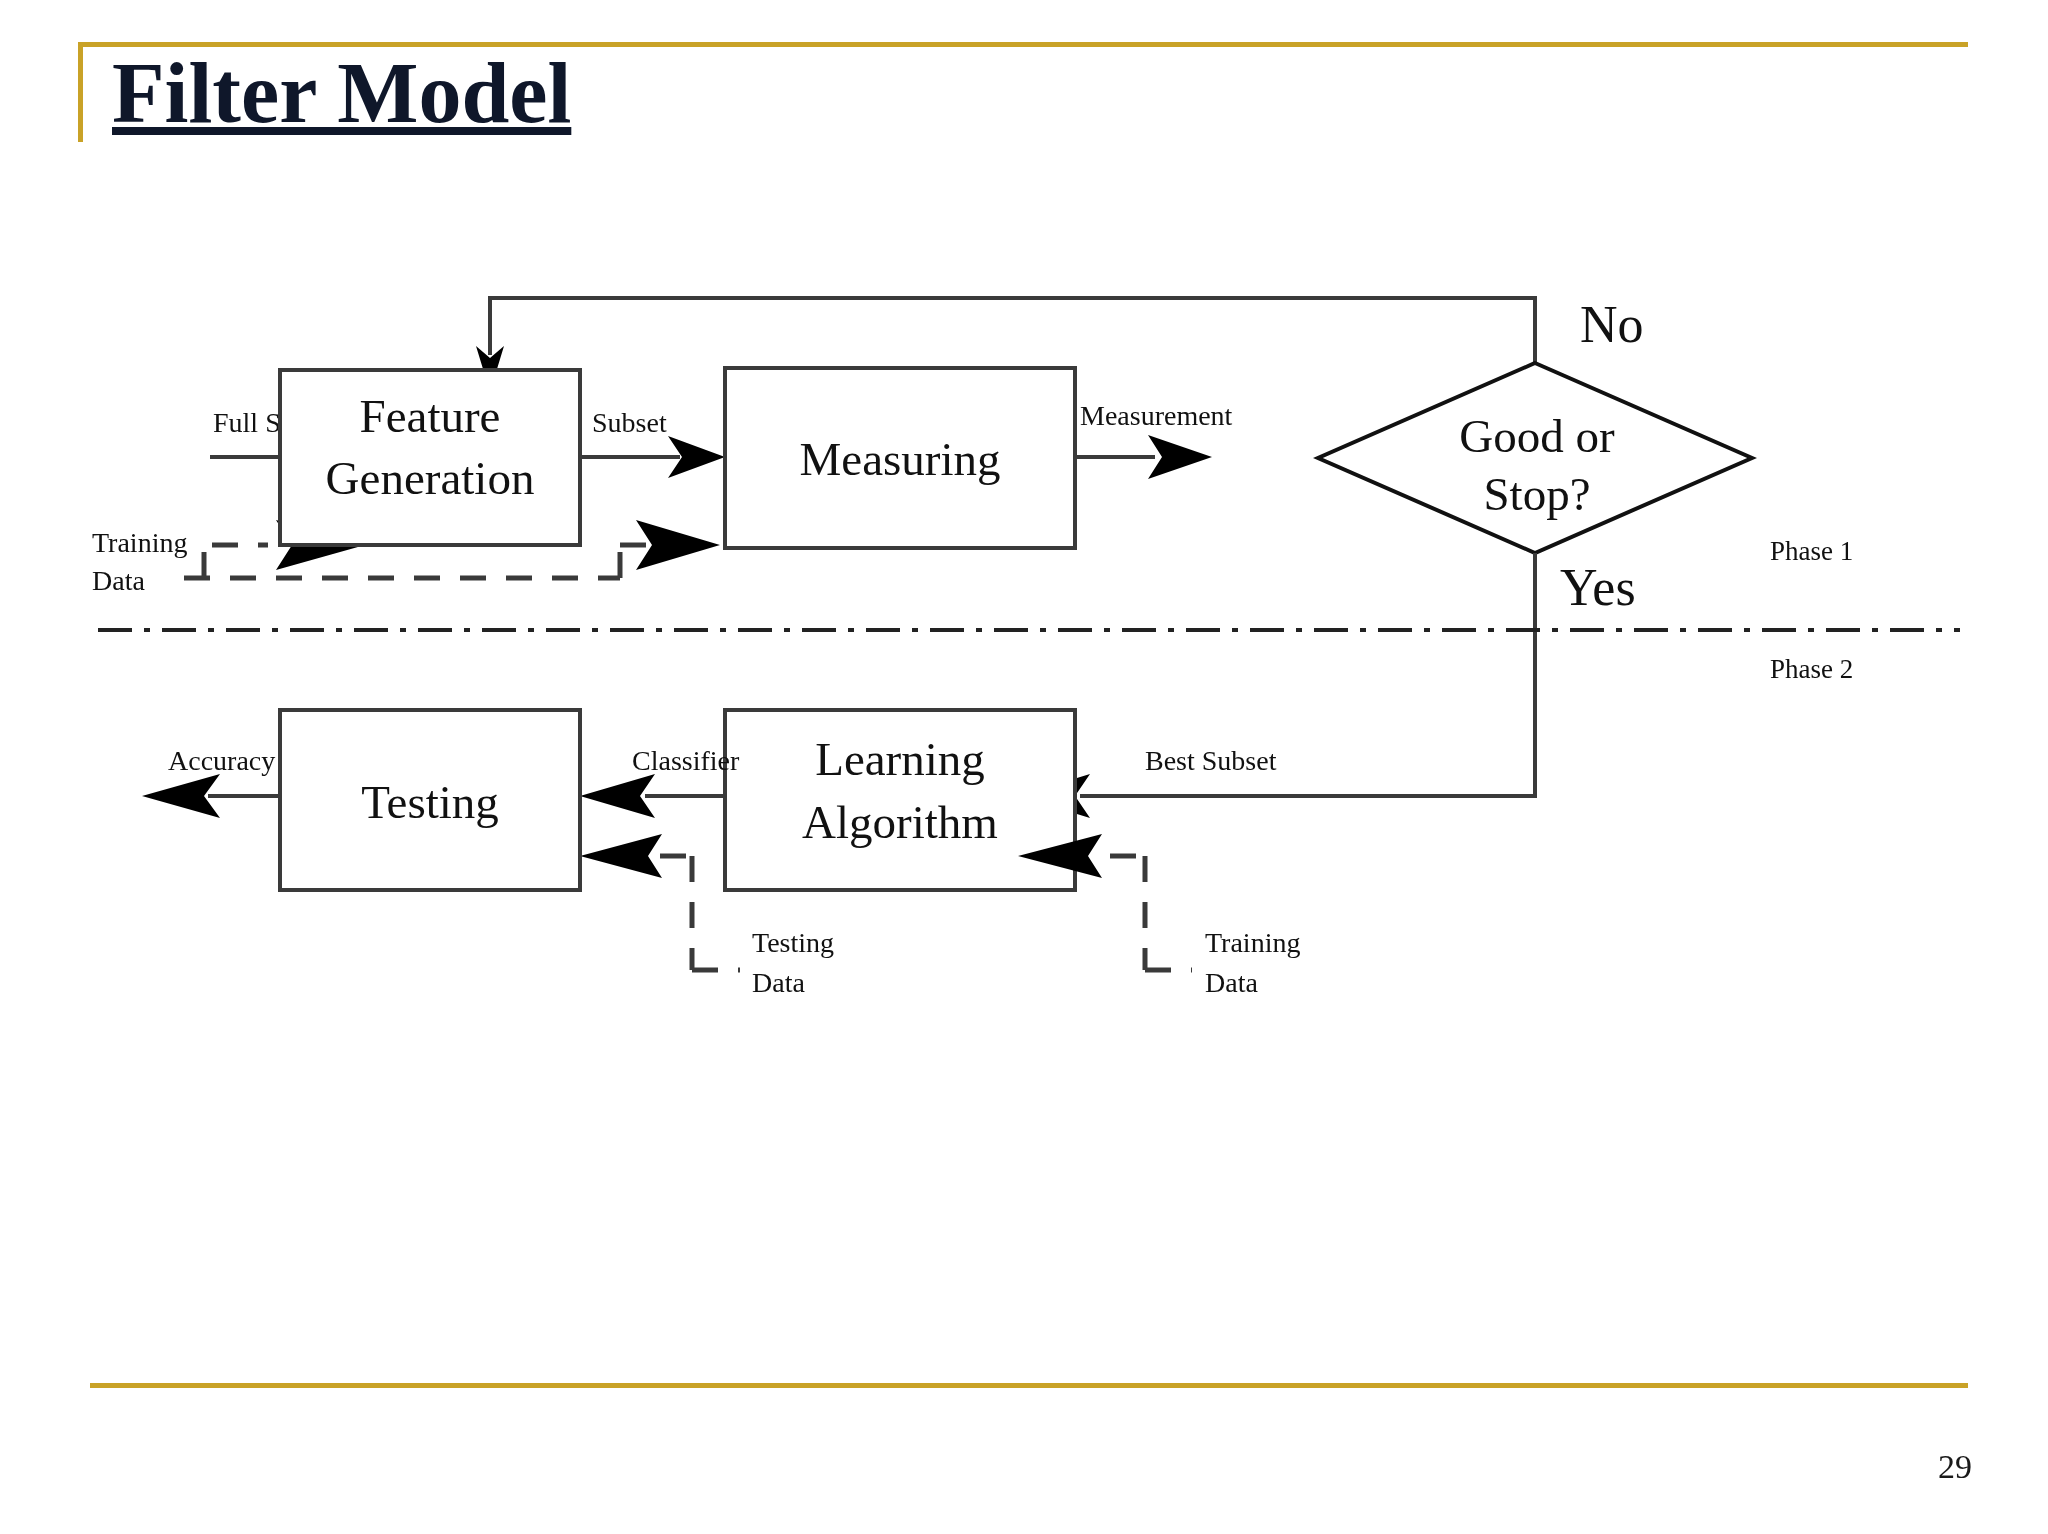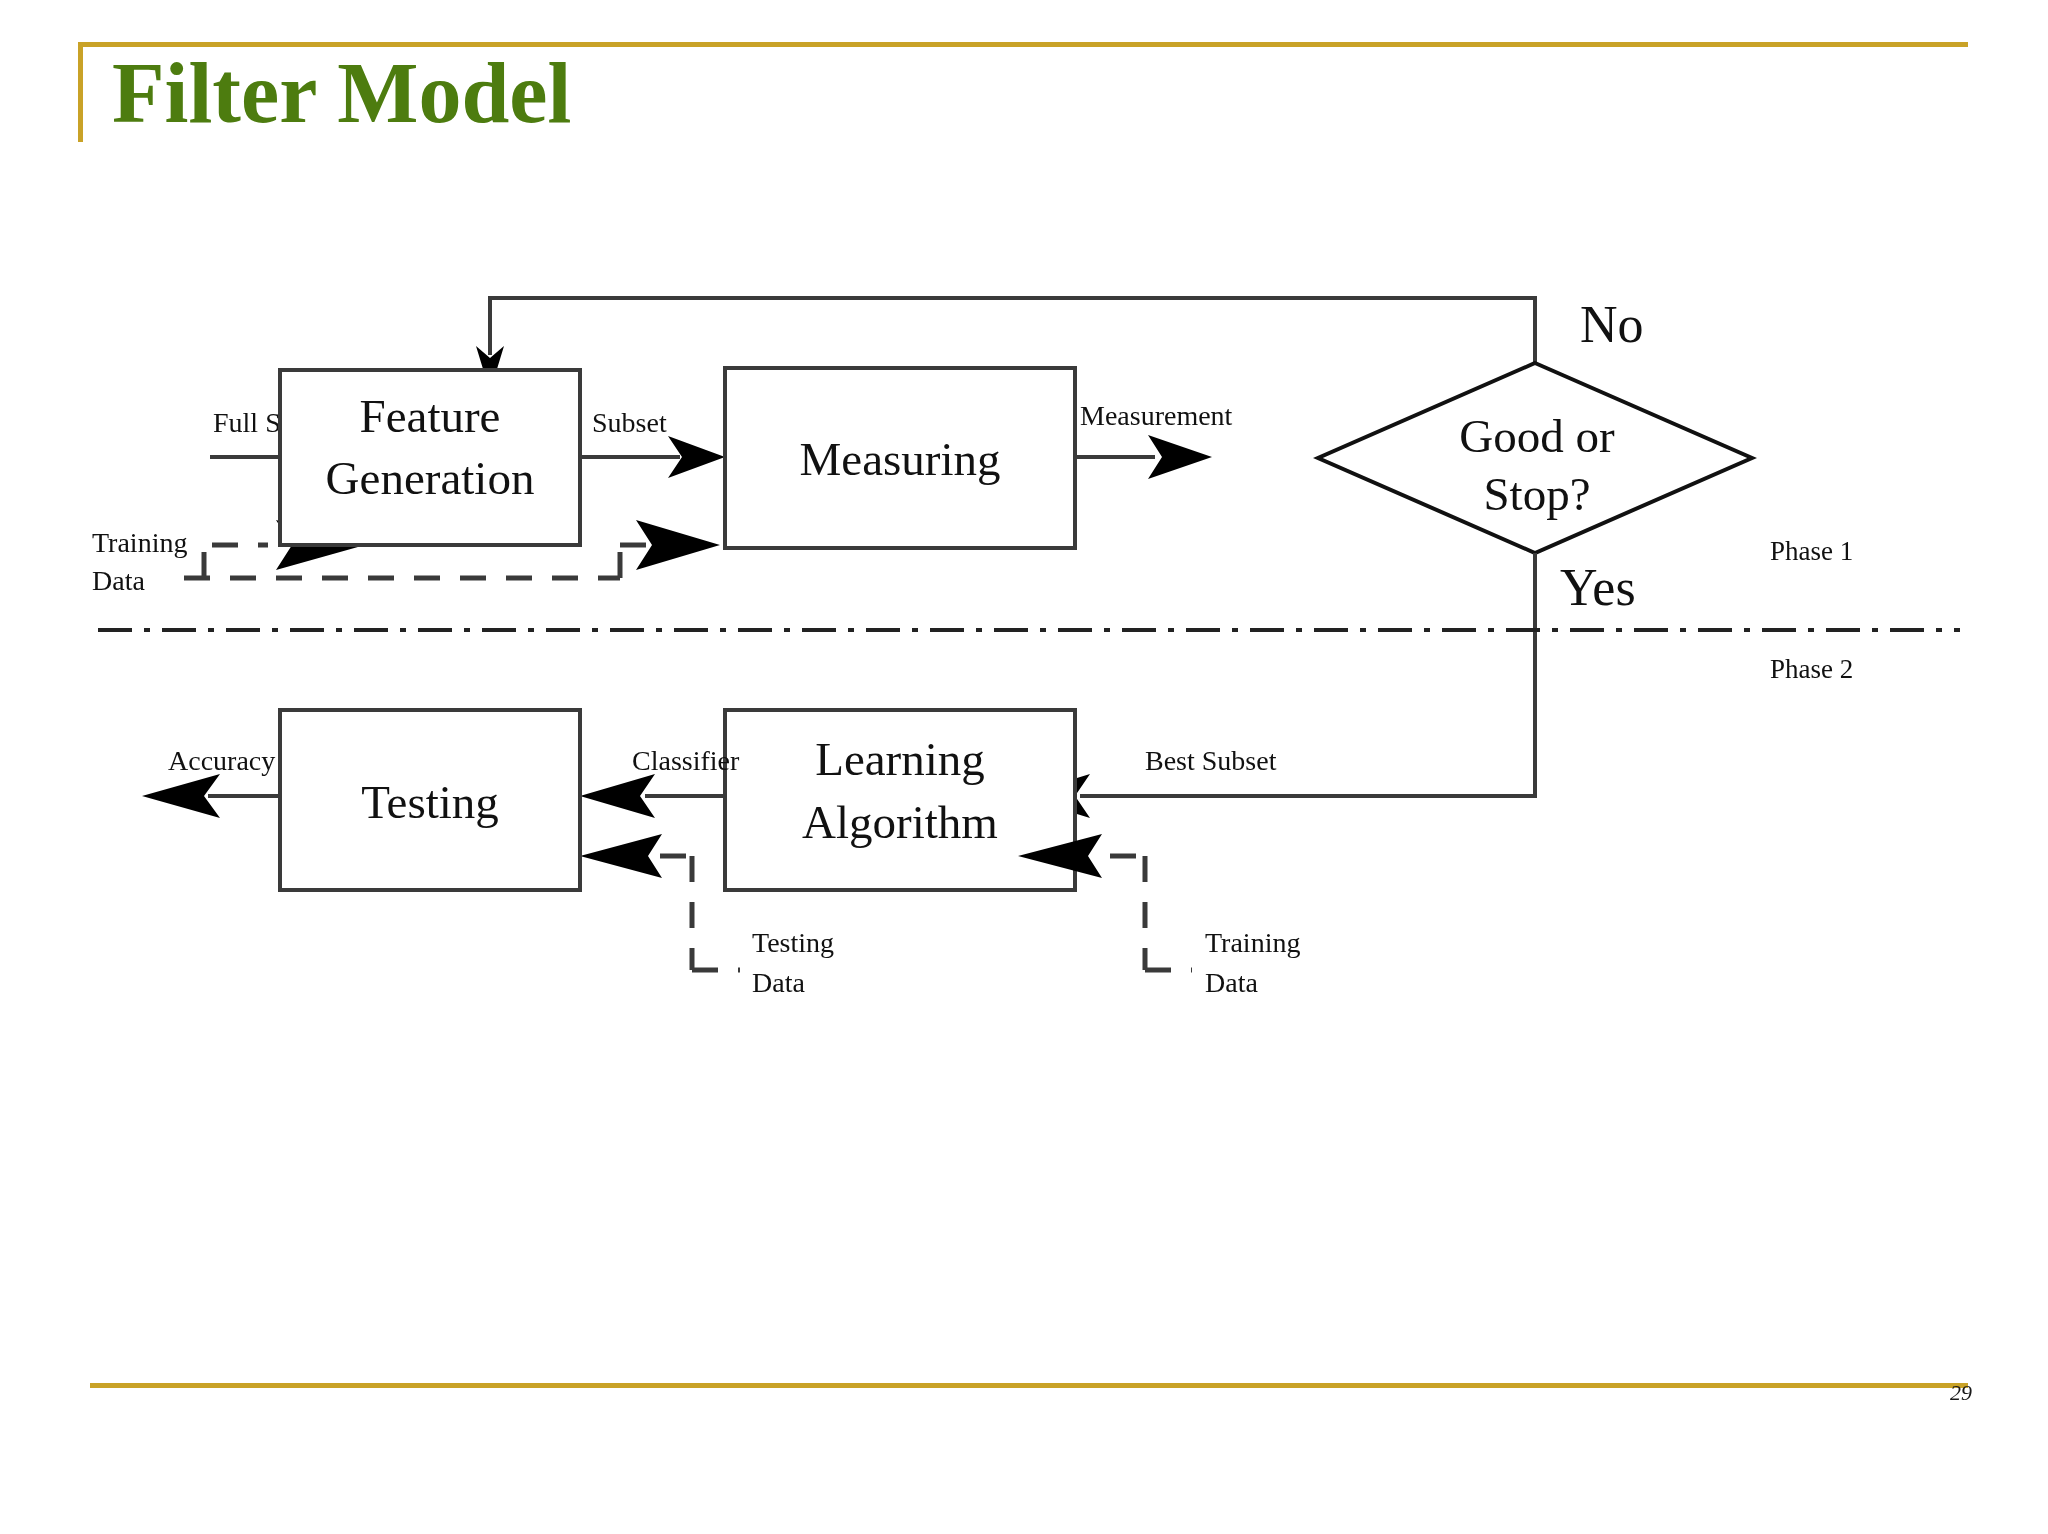--- a/index.html
+++ b/index.html
@@ -46,33 +46,33 @@
     height: 5px;
     background: #C9A227;
   }
 
   #page-title {
     position: absolute;
     left: 112px;
     top: 48px;
     font-size: 86px;
     font-weight: bold;
-    color: #4d7c0f;
+    color: #0f172a;
     letter-spacing: 0px;
     line-height: 1.05;
     white-space: nowrap;
+    text-decoration: underline;
   }
 
   #page-number {
     position: absolute;
     right: 76px;
-    top: 1380px;
-    font-size: 22px;
+    top: 1448px;
+    font-size: 34px;
     color: #1a1a1a;
-    font-style: italic;
   }
 
   
   #diagram-wrap {
     position: absolute;
     left: 80px;
     top: 170px;
     width: 1900px;
     height: 1180px;
   }

